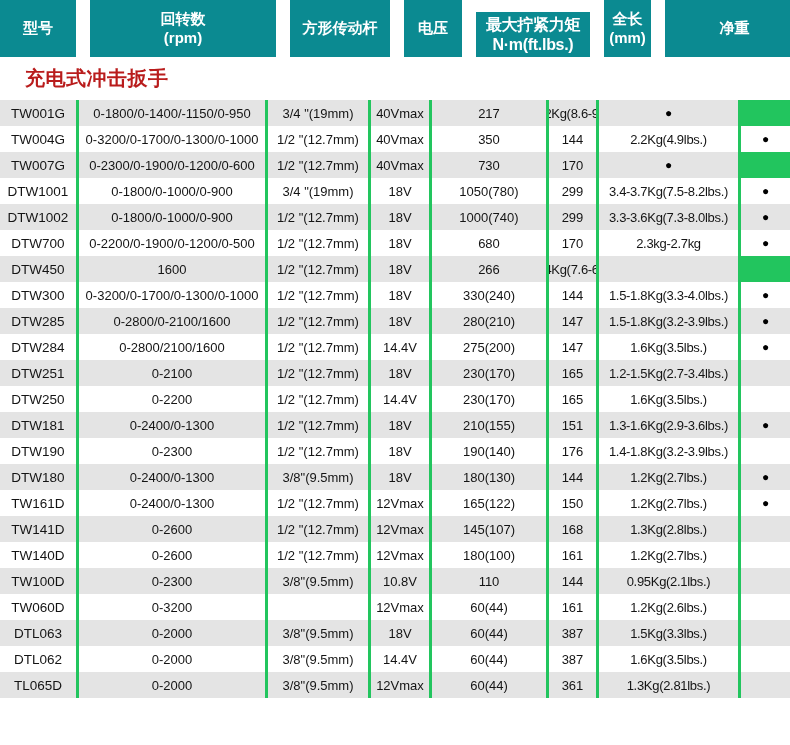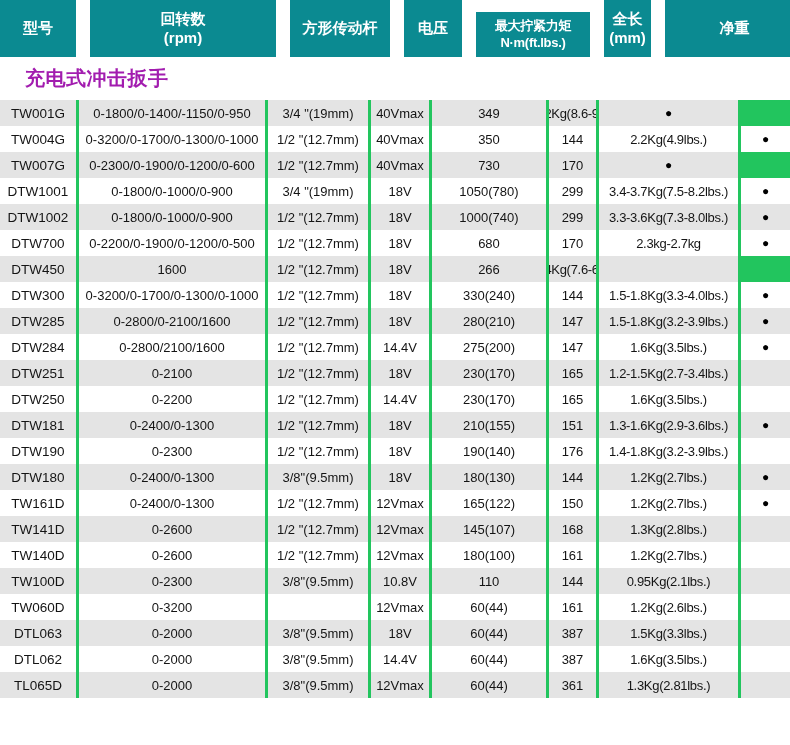--- a/index.html
+++ b/index.html
@@ -21,26 +21,26 @@
   .thead{
     display:grid;grid-template-columns:var(--cols);column-gap:14px;
     height:57px;background:#ffffff;
   }
   .hcell{
     background:var(--header-bg);color:var(--header-text);
     display:flex;align-items:center;justify-content:center;
     text-align:center;font-weight:bold;font-size:15px;line-height:1.25;
     white-space:pre-line;
   }
-  .hcell.h-torque{font-size:13px;letter-spacing:-0.3px;margin-top:12px;}
+  .hcell.h-torque{font-size:16px;letter-spacing:-0.3px;margin-top:12px;}
   .section-title-band{
     height:43px;display:flex;align-items:center;padding-left:25px;
   }
   .section-title{
-    font-size:20px;font-weight:bold;color:#a21caf;letter-spacing:0.5px;
+    font-size:20px;font-weight:bold;color:#b91c1c;letter-spacing:0.5px;
   }
   .tbody{background:#ffffff;}
   .trow{
     display:grid;grid-template-columns:var(--cols);column-gap:3px;
     height:26px;background:#22c55e;
   }
   .cell{
     display:flex;align-items:center;justify-content:center;
     font-size:13px;color:var(--body-text);background:var(--row-bg);
     white-space:nowrap;overflow:hidden;
@@ -74,21 +74,21 @@
   <div class="section-title-band">
     <span class="section-title">充电式冲击扳手</span>
   </div>
 
   <div class="tbody">
       <div class="trow alt">
         <div class="cell c-model">TW001G</div>
         <div class="cell c-rpm">0-1800/0-1400/-1150/0-950</div>
         <div class="cell c-drive">3/4 "(19mm)</div>
         <div class="cell c-voltage">40Vmax</div>
-        <div class="cell c-length">349</div>
+        <div class="cell c-length">217</div>
         <div class="cell c-weight">3.9-4.2Kg(8.6-9.3lbs.)</div>
         <div class="cell c-bl">●</div>
       </div>
       <div class="trow">
         <div class="cell c-model">TW004G</div>
         <div class="cell c-rpm">0-3200/0-1700/0-1300/0-1000</div>
         <div class="cell c-drive">1/2 "(12.7mm)</div>
         <div class="cell c-voltage">40Vmax</div>
         <div class="cell c-torque">350</div>
         <div class="cell c-length">144</div>

